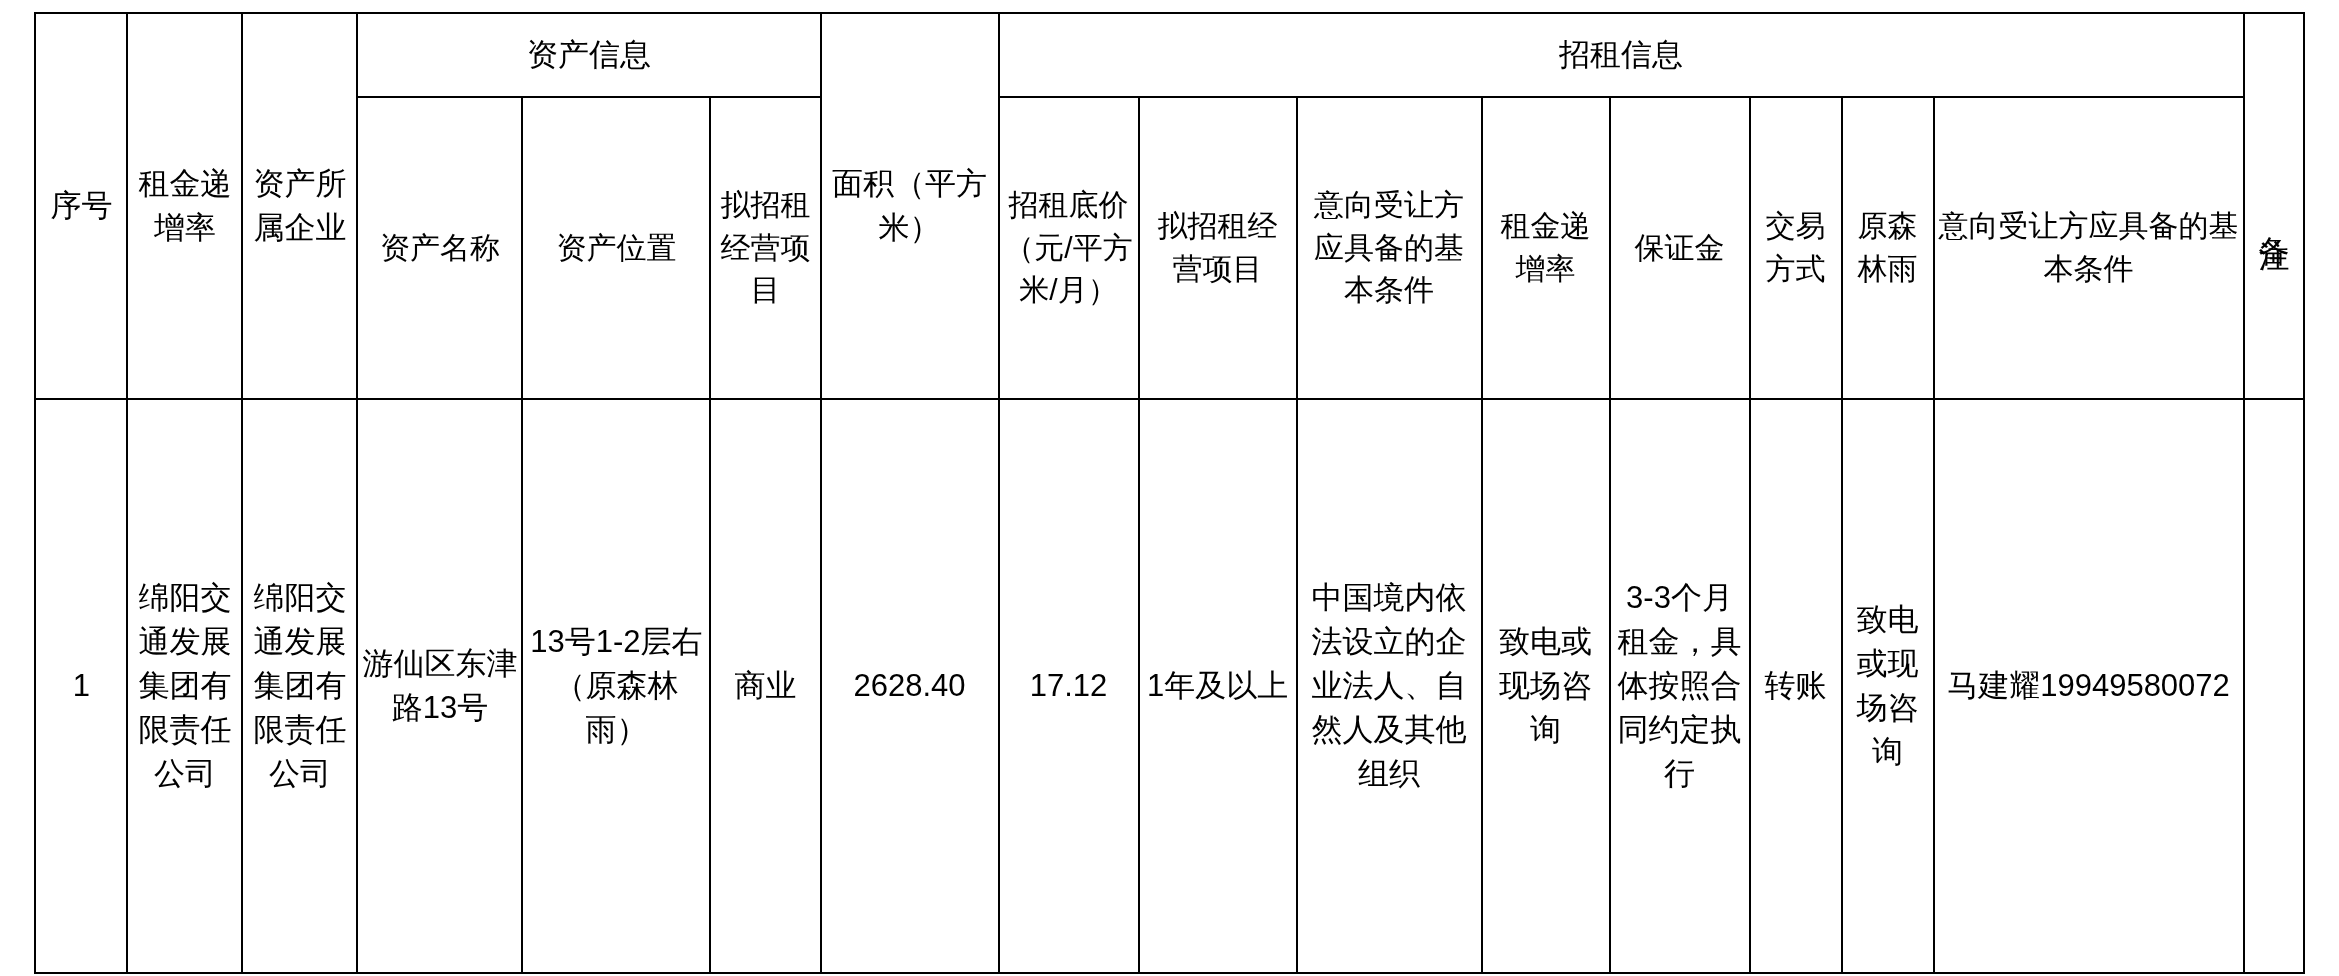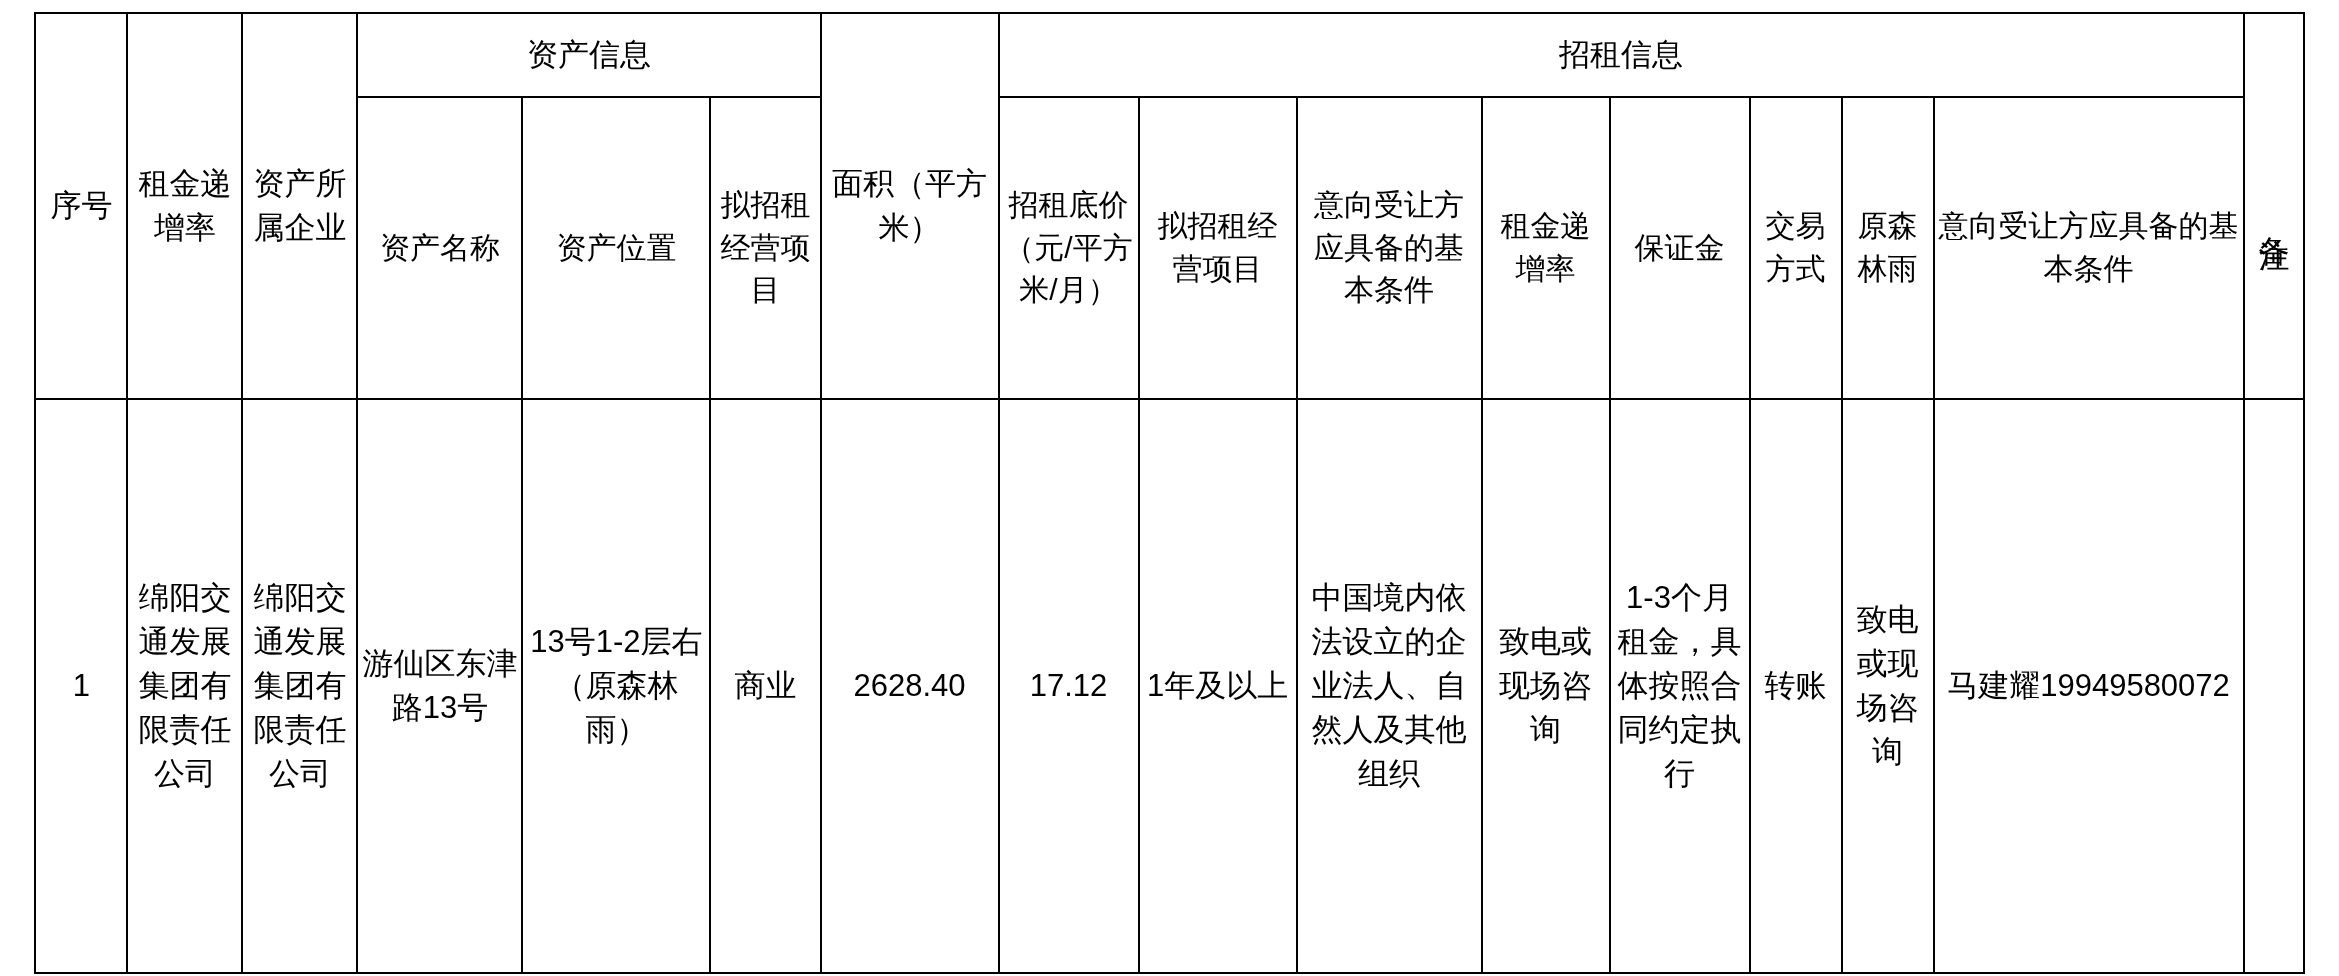--- a/index.html
+++ b/index.html
@@ -130,21 +130,21 @@
         <td>绵阳交通发展集团有限责任公司</td>
         <td>绵阳交通发展集团有限责任公司</td>
         <td>游仙区东津路13号</td>
         <td>13号1-2层右（原森林雨）</td>
         <td>商业</td>
         <td>2628.40</td>
         <td>17.12</td>
         <td>1年及以上</td>
         <td>中国境内依法设立的企业法人、自然人及其他组织</td>
         <td>致电或现场咨询</td>
-        <td>1-3个月租金，具体按照合同约定执行</td>
+        <td>3-3个月租金，具体按照合同约定执行</td>
         <td>转账</td>
         <td>致电或现场咨询</td>
         <td>马建耀19949580072</td>
         <td></td>
       </tr>
     </tbody>
   </table>
 
 </div>
 

